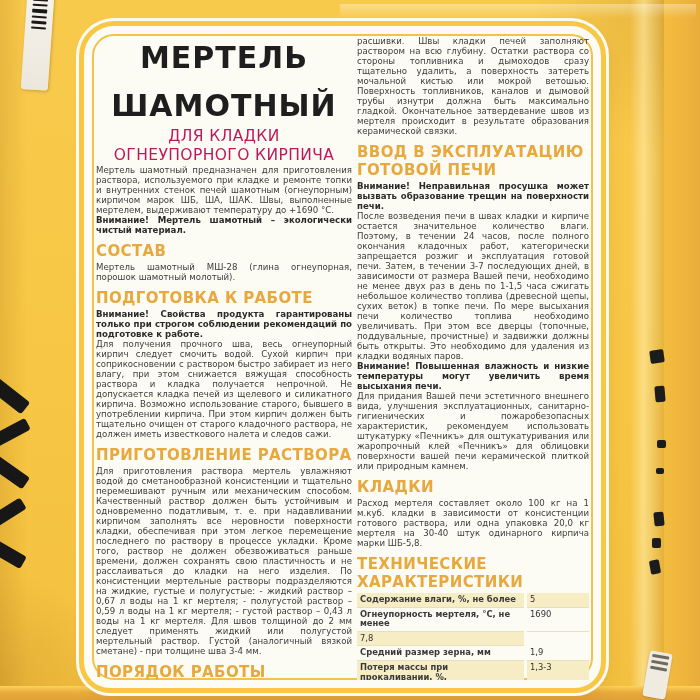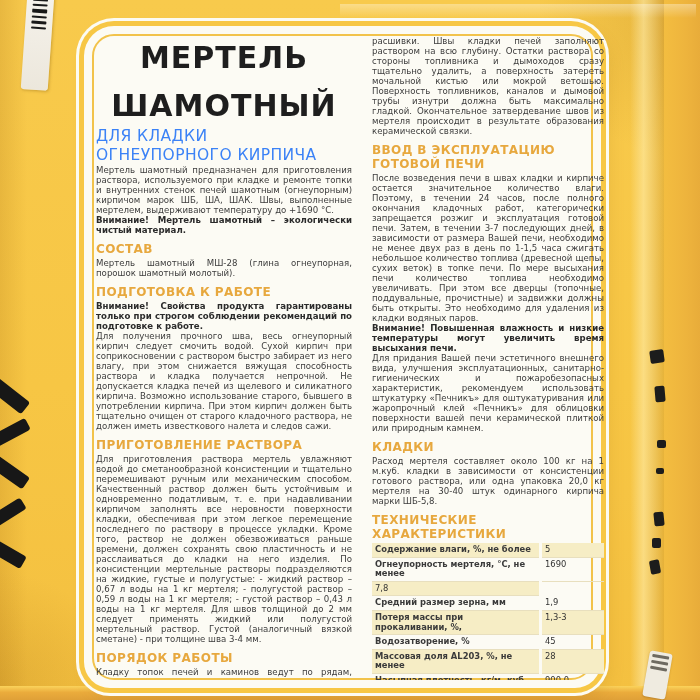--- a/index.html
+++ b/index.html
@@ -26,26 +26,26 @@
   
   .sticker{position:absolute;left:646px;top:652px;width:23px;height:46px;background:#EFEBE0;border-radius:3px;transform:rotate(10deg);box-shadow:0 1px 2px rgba(100,60,5,0.3);}
   .sline{margin:3px 3px 0;height:3px;background:#6E6A60;border-radius:1px;}
 
   
   .panel{position:absolute;left:84px;top:26px;width:517px;height:662px;background:#FCFBF4;border-radius:30px 30px 26px 26px;box-shadow:0 0 0 5px #F7C745,0 0 0 8px #FCFBF3,6px 8px 18px rgba(150,95,15,0.18);}
   .panel::before{content:"";position:absolute;inset:8px;border:2px solid #F2C34B;border-radius:22px;pointer-events:none;}
 
   .col{position:absolute;top:8px;height:646px;overflow:hidden;}
   .col-left{left:12px;width:256px;}
-  .col-right{left:288px;width:232px;}
+  .col-right{left:273px;width:232px;}
 
   .title{font-size:30px;line-height:35px;font-weight:bold;text-align:center;letter-spacing:1px;color:#1E1E1E;margin-top:6px;}
-  .subtitle{font-size:15.5px;line-height:19px;text-align:left;letter-spacing:0.4px;color:#3b82f6;margin-top:4px;}
+  .subtitle{font-size:15.5px;line-height:19px;text-align:center;letter-spacing:0.4px;color:#be185d;margin-top:4px;}
 
-  .shead{color:#E7A83E;font-weight:bold;font-size:12px;letter-spacing:0.4px;margin:7px 0 2px;}
+  .shead{color:#E7A83E;font-weight:bold;font-size:15px;letter-spacing:0.4px;margin:7px 0 2px;}
   .p{font-size:8.6px;line-height:10px;text-align:justify;color:#3C3C3C;margin:0;}
   .pb{font-weight:bold;color:#2B2B2B;}
 
   .tbl{margin-top:2px;}
   .trow{display:grid;grid-template-columns:1fr 62px;column-gap:3px;font-size:8.4px;line-height:9.6px;color:#333;}
   .trow>div{padding:2px 3px;border-bottom:1px solid #E8DFBE;}
   .trow:nth-child(odd)>div{background:#F6EDC5;}
   .tlabel{font-weight:bold;color:#3A3A3A;}
 </style>
 </head>
@@ -112,20 +112,21 @@
       <p class="p">Для приготовления раствора мертель увлажняют водой до сметанообразной консистенции и тщательно перемешивают ручным или механическим способом. Качественный раствор должен быть устойчивым и одновременно податливым, т. е. при надавливании кирпичом заполнять все неровности поверхности кладки, обеспечивая при этом легкое перемещение последнего по раствору в процессе укладки. Кроме того, раствор не должен обезвоживаться раньше времени, должен сохранять свою пластичность и не расслаиваться до кладки на него изделия. По консистенции мертельные растворы подразделяются на жидкие, густые и полугустые: - жидкий раствор – 0,67 л воды на 1 кг мертеля; - полугустой раствор – 0,59 л воды на 1 кг мертеля; - густой раствор – 0,43 л воды на 1 кг мертеля. Для швов толщиной до 2 мм следует применять жидкий или полугустой мертельный раствор. Густой (аналогичный вязкой сметане) - при толщине шва 3-4 мм.</p>
 
       <div class="shead">ПОРЯДОК РАБОТЫ</div>
       <p class="p">Кладку топок печей и каминов ведут по рядам, согласно их порядовым схемам, при помощи мастерка и</p>
     </div>
 
     <div class="col col-right">
       <p class="p" style="margin-top:2px;">расшивки. Швы кладки печей заполняют раствором на всю глубину. Остатки раствора со стороны топливника и дымоходов сразу тщательно удалить, а поверхность затереть мочальной кистью или мокрой ветошью. Поверхность топливников, каналов и дымовой трубы изнутри должна быть максимально гладкой. Окончательное затвердевание швов из мертеля происходит в результате образования керамической связки.</p>
 
       <div class="shead">ВВОД В ЭКСПЛУАТАЦИЮ ГОТОВОЙ ПЕЧИ</div>
+      <p class="p pb">Внимание! Неправильная просушка может вызвать образование трещин на поверхности печи.</p>
       <p class="p">После возведения печи в швах кладки и кирпиче остается значительное количество влаги. Поэтому, в течении 24 часов, после полного окончания кладочных работ, категорически запрещается розжиг и эксплуатация готовой печи. Затем, в течении 3-7 последующих дней, в зависимости от размера Вашей печи, необходимо не менее двух раз в день по 1-1,5 часа сжигать небольшое количество топлива (древесной щепы, сухих веток) в топке печи. По мере высыхания печи количество топлива необходимо увеличивать. При этом все дверцы (топочные, поддувальные, прочистные) и задвижки должны быть открыты. Это необходимо для удаления из кладки водяных паров.</p>
       <p class="p pb">Внимание! Повышенная влажность и низкие температуры могут увеличить время высыхания печи.</p>
       <p class="p">Для придания Вашей печи эстетичного внешнего вида, улучшения эксплуатационных, санитарно-гигиенических и пожаробезопасных характеристик, рекомендуем использовать штукатурку «Печникъ» для оштукатуривания или жаропрочный клей «Печникъ» для облицовки поверхности вашей печи керамической плиткой или природным камнем.</p>
 
       <div class="shead">КЛАДКИ</div>
       <p class="p">Расход мертеля составляет около 100 кг на 1 м.куб. кладки в зависимости от консистенции готового раствора, или одна упаковка 20,0 кг мертеля на 30-40 штук одинарного кирпича марки ШБ-5,8.</p>
 
       <div class="shead">ТЕХНИЧЕСКИЕ ХАРАКТЕРИСТИКИ</div>
       <div class="tbl">
         <div class="trow">

